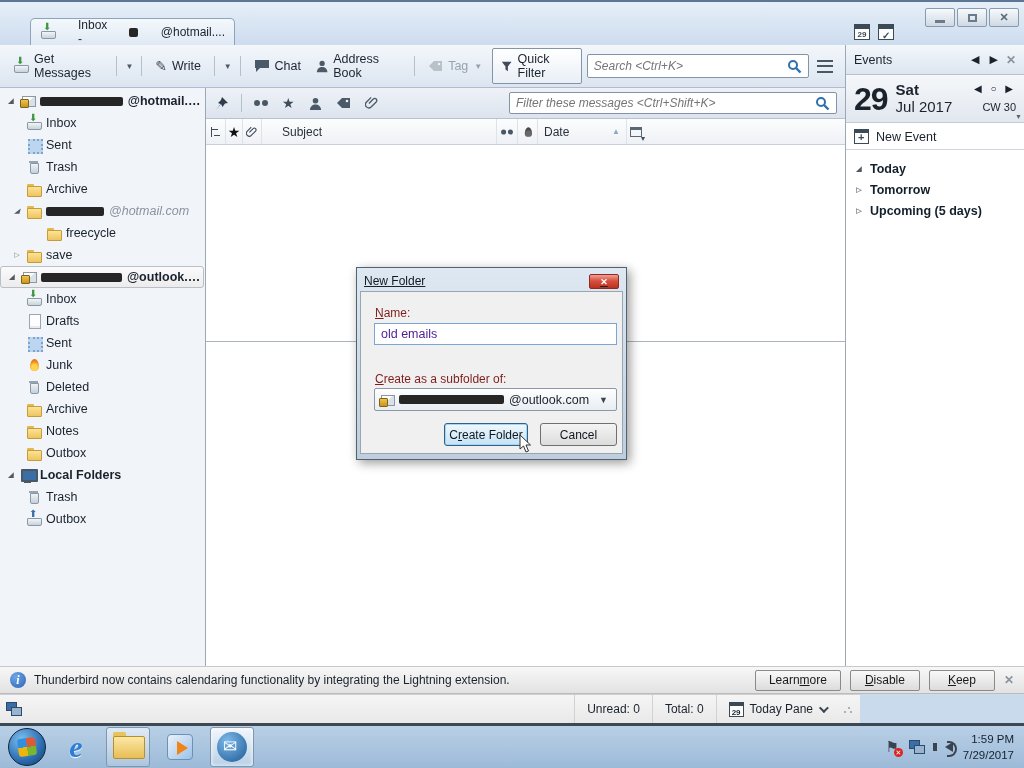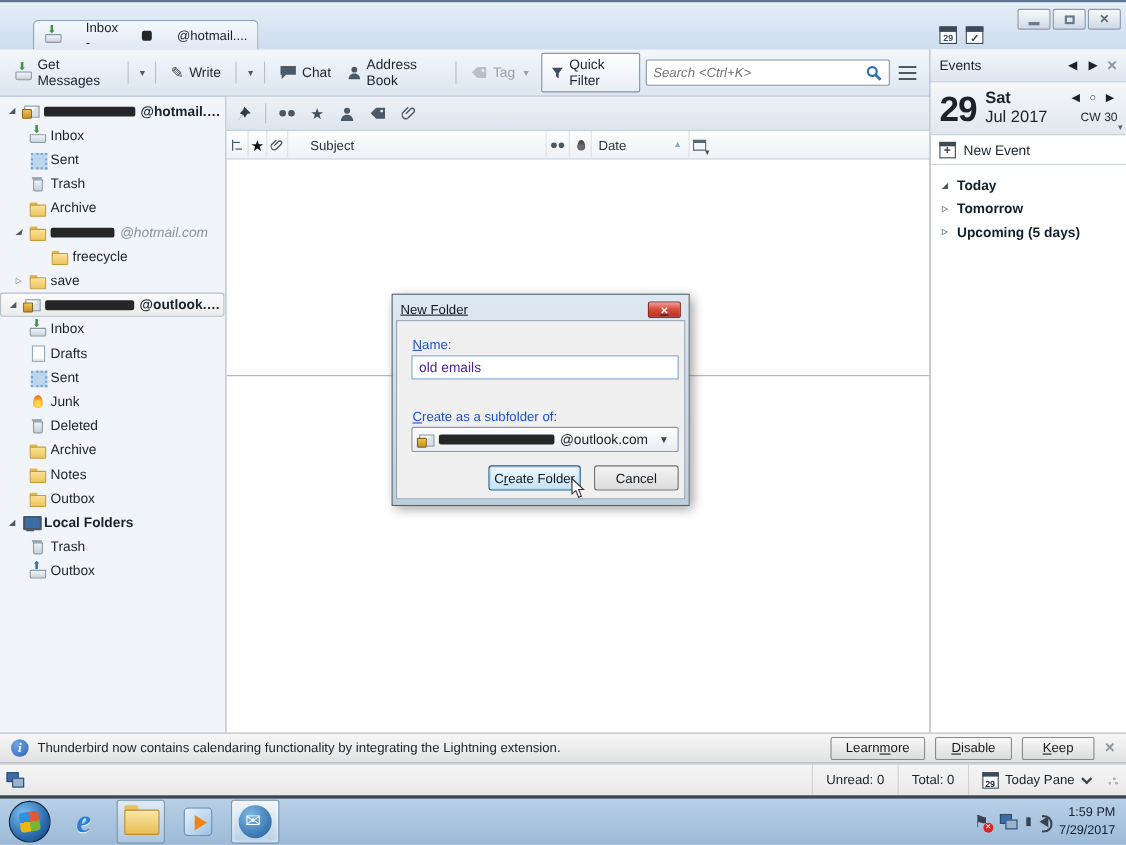--- a/index.html
+++ b/index.html
@@ -130,21 +130,21 @@
     background:linear-gradient(#f7f7f7,#e2e2e2); border-top:1px solid #c8c8c8; border-bottom:1px solid #bcbcbc;
     display:flex; align-items:center; padding:0 10px; gap:8px; }
   .infoicon { width:16px; height:16px; border-radius:50%; background:radial-gradient(circle at 35% 30%, #6ea6e8, #2b62b4); color:#fff;
     font-family:"Liberation Serif", serif; font-style:italic; font-weight:bold; font-size:12px; text-align:center; line-height:16px; flex:none; }
   #notifbar .msg { font-size:12px; }
   #notifbar .btns { margin-left:auto; display:flex; gap:9px; align-items:center; }
   .nbtn { height:21px; padding:0 13px; border:1px solid #8a8a8a; border-radius:2px;
     background:linear-gradient(#f8f8f8,#dcdcdc); font-size:12px; display:flex; align-items:center; color:#1a1a1a; }
 
   
-  #statusbar { position:absolute; left:0; top:694px; width:1024px; height:29px;
+  #statusbar { position:absolute; left:0; top:694px; width:860px; height:29px;
     background:linear-gradient(#f5f5f5,#e9e9e9); border-top:1px solid #cfcfcf; display:flex; align-items:center; padding:0 6px; }
   .i-net { width:16px; height:14px; position:relative; }
   .i-net::before { content:""; position:absolute; left:0; top:0; width:9px; height:7px; background:#3a6ea5; border:1px solid #2a4a6e; }
   .i-net::after { content:""; position:absolute; right:0; bottom:0; width:9px; height:7px; background:#9ab4d0; border:1px solid #2a4a6e; }
   #statusbar .right { margin-left:auto; display:flex; align-items:center; height:100%; }
   .sseg { padding:0 12px; border-left:1px solid #d2d2d2; height:100%; display:flex; align-items:center; gap:6px; font-size:12px; }
   .chev { width:7px; height:7px; border-right:2px solid #3a4450; border-bottom:2px solid #3a4450; transform:rotate(45deg) translateY(-2px); }
   .grip { width:12px; height:12px; margin-left:4px;
     background:radial-gradient(circle at 3px 9px,#b0b0b0 1px,transparent 1.5px), radial-gradient(circle at 7px 5px,#b0b0b0 1px,transparent 1.5px), radial-gradient(circle at 9px 9px,#b0b0b0 1px,transparent 1.5px); }
   .minical2 { width:15px; height:15px; background:#fff; border:1px solid #3c4a58; position:relative; }
@@ -177,21 +177,21 @@
   .trayspk::after { content:""; position:absolute; left:2px; top:-6px; width:8px; height:12px; border:2px solid #3a4450; border-left:none; border-radius:0 10px 10px 0; }
   #clock { text-align:right; font-size:11.5px; color:#15202e; line-height:1.4; }
 
   
   #dialog { position:absolute; left:356px; top:267px; width:271px; height:193px;
     border:1px solid #51626e; background:linear-gradient(#dde8f2,#bfcedd); padding:3px; box-shadow:3px 3px 10px rgba(0,0,0,.4);text-decoration:underline; }
   #dlgtitle { height:20px; display:flex; align-items:center; padding:0 4px; font-size:12px; color:#101820; }
   #dlgclose { margin-left:auto; width:30px; height:15px; border:1px solid #8e2a20; border-radius:2px;
     background:linear-gradient(#f0a096,#d8503e 45%,#b93222); color:#fff; font-size:9px; font-weight:bold; text-align:center; line-height:14px; }
   #dlgbody { position:relative; height:163px; background:#f0f0f0; border:1px solid #98a6b2; }
-  #dlgbody label { font-size:12px; color:#1d4ed8; }
+  #dlgbody label { font-size:12px; color:#7f1d1d; }
   #nm-label { position:absolute; left:14px; top:14px; }
   #nm-input { position:absolute; left:13px; top:31px; width:243px; height:22px; border:1px solid #7aa6d4; background:#fff;
     font-size:12.5px; padding:0 6px; font-family:inherit; color:#4c1d95; outline:none; }
   #sf-label { position:absolute; left:14px; top:80px; }
   #sf-drop { position:absolute; left:13px; top:96px; width:243px; height:23px; border:1px solid #8a98a8; border-radius:2px;
     background:linear-gradient(#fefefe,#e8edf2); display:flex; align-items:center; padding:0 4px; gap:4px; }
   #sf-drop .arrow { margin-left:auto; font-size:9px; color:#3a4450; padding:0 4px; }
   .dlgbtn { position:absolute; top:131px; height:23px; border:1px solid #707070; border-radius:3px;
     background:linear-gradient(#f4f4f4,#dcdcdc); font-size:12px; display:flex; align-items:center; justify-content:center; color:#101820; }
   #btn-create { left:83px; width:84px; border:1px solid #2c628b; background:linear-gradient(#f0f8fd,#c4e2f5); box-shadow:inset 0 0 0 1px #a8d4ef; }
@@ -385,20 +385,27 @@
         <circle cx="7" cy="4" r="3" fill="#4a5a68"></circle>
         <path d="M1 14c0-4 3-6 6-6s6 2 6 6z" fill="#4a5a68"></path>
       </svg>
     <svg width="15" height="12" viewBox="0 0 15 12">
         <path d="M1 6 L6 1 H14 V11 H6 Z" fill="#4a5a68"></path>
         <circle cx="11" cy="4" r="1.3" fill="#eef2f6"></circle>
       </svg>
     <svg width="14" height="14" viewBox="0 0 16 16">
         <path d="M4.5 8.5 L9.5 3.5 a2.3 2.3 0 0 1 3.3 3.3 L7 12.6 a3.9 3.9 0 0 1-5.5-5.5 L7 1.6" fill="none" stroke="#4a5a68" stroke-width="1.5"></path>
       </svg>
+    <div id="filterinput">
+      <input placeholder="Filter these messages &lt;Ctrl+Shift+K&gt;" style="">
+      <svg width="15" height="15" viewBox="0 0 15 15">
+          <circle cx="6" cy="6" r="4" fill="none" stroke="#2f6fae" stroke-width="2"></circle>
+          <line x1="9" y1="9" x2="13.5" y2="13.5" stroke="#2f6fae" stroke-width="2.4"></line>
+        </svg>
+    </div>
   </div>
   <div id="colheaders">
     <div class="col cicon" style="width:20px">
         <span class="threadglyph"></span>
       </div>
     <div class="col cicon" style="width:17px">
         <span class="starglyph" style="color:#111">★</span>
       </div>
     <div class="col cicon" style="width:19px">
         <svg width="12" height="12" viewBox="0 0 16 16">

